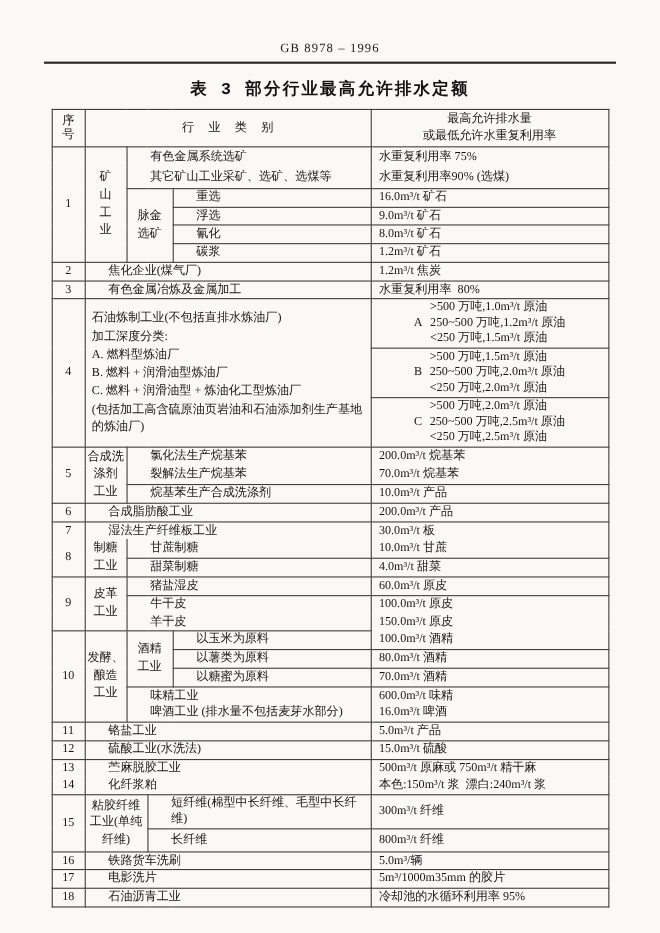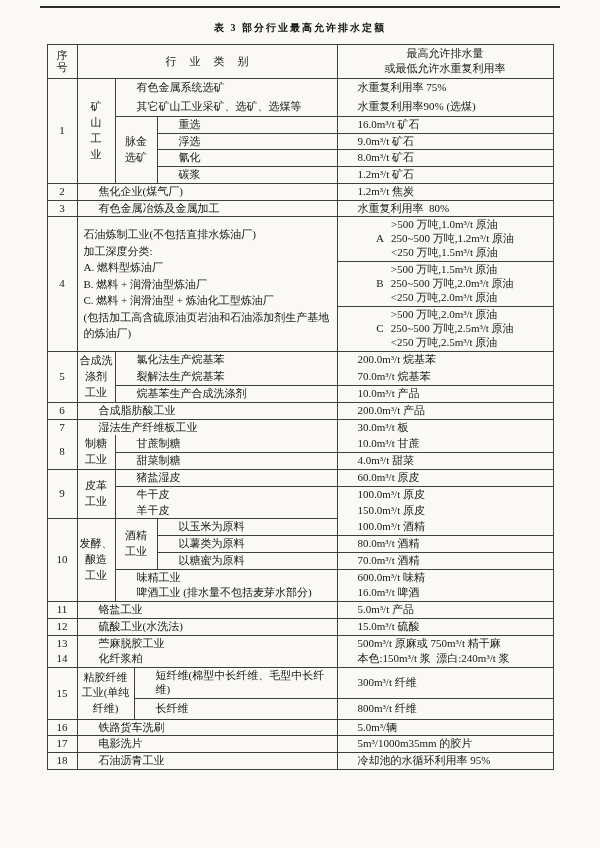--- a/index.html
+++ b/index.html
@@ -14,41 +14,41 @@
   .std-num{
     margin-top:38px;text-align:center;
     font-size:11.5px;letter-spacing:1px;color:#1c1c1c;
   }
   .top-rule{
     margin:6px 40px 0 40px;height:0;
     border-top:2px solid #2b2b2b;
   }
   .doc-title{
     margin-top:13px;text-align:center;
-    font-size:10px;font-weight:bold;letter-spacing:2px;
-    font-family:Liberation Serif, serif;color:#111;
+    font-size:15px;font-weight:bold;letter-spacing:2px;
+    font-family:Liberation Mono, monospace;color:#111;
   }
   .doc-subtitle{
     margin-top:9px;text-align:center;
     font-size:11px;color:#1c1c1c;letter-spacing:1px;
   }
   table.quota{
     border-collapse:collapse;table-layout:fixed;
     width:506px;margin:9px auto 0 auto;
     background:transparent;
   }
   td{
     border:1px solid #3f3f3f;
     font-size:11px;line-height:1.25;
     padding:1px 4px;vertical-align:middle;
     color:#161616;overflow:hidden;
   }
   .ctr{text-align:center;padding:1px 1px;}
   .det{text-align:left;padding-left:21px;white-space:pre-wrap;margin-top:24px;}
-  .val{text-align:left;padding-left:20px;white-space:pre-wrap;}
+  .val{text-align:left;padding-left:7px;white-space:pre-wrap;}
   .grp{text-align:center;white-space:pre-line;line-height:1.45;padding:1px 1px;}
   .desc{
     text-align:left;padding:3px 6px;vertical-align:middle;
     white-space:pre-line;line-height:1.5;
   }
   .hb{border-bottom-style:hidden;}
   .th-no{text-align:center;white-space:pre-line;line-height:1.15;}
   .th-cat{text-align:center;letter-spacing:13px;text-indent:13px;white-space:nowrap;}
   .th-val{text-align:center;white-space:pre-line;line-height:1.4;padding:1px 2px;}
   .vg{display:flex;align-items:center;justify-content:center;gap:7px;}
@@ -58,20 +58,21 @@
   tr.h-a{height:19px;}
   tr.h-b{height:16px;}
   tr.h-g{height:41px;}
   tr.h-15{height:21px;}
 </style>
 </head>
 <body>
 
 <div class="page">
 
+  <div class="std-num">GB 8978 – 1996</div>
   <div class="top-rule"></div>
 
   <div class="doc-title">表 3  部分行业最高允许排水定额</div>
 
   <table class="quota">
     <colgroup>
       <col style="width:30px">
         <col style="width:38px">
         <col style="width:19px">
       <col style="width:23px">

